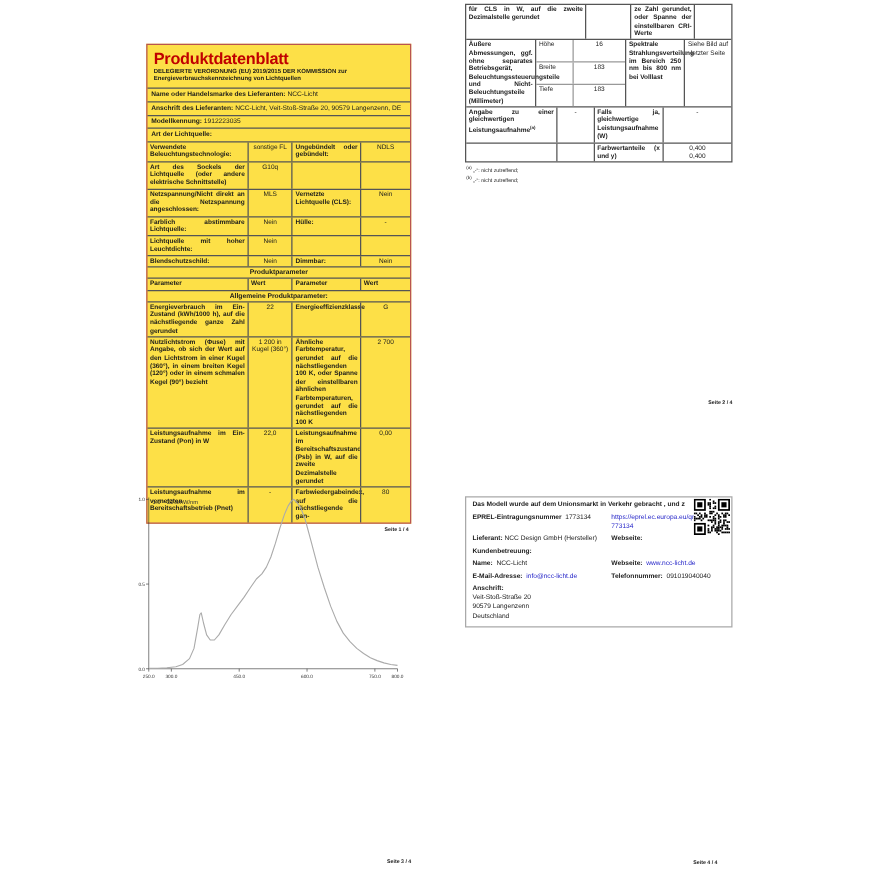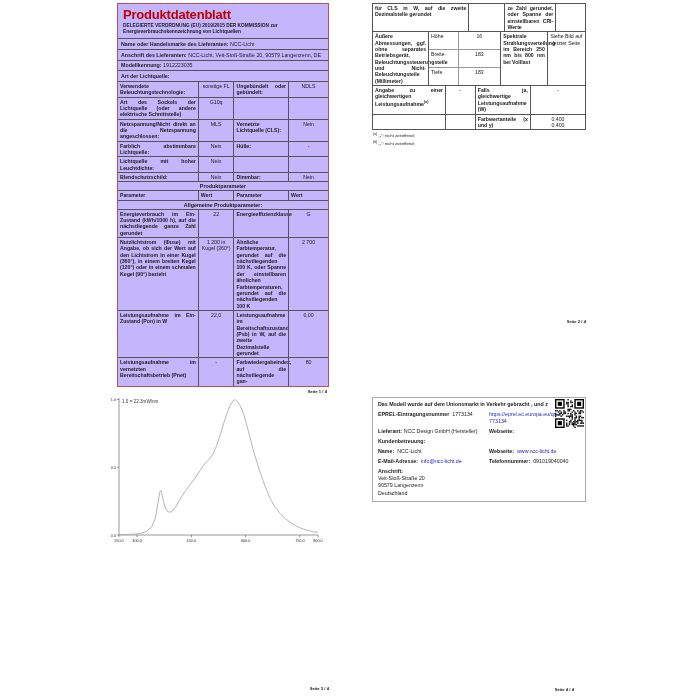--- a/index.html
+++ b/index.html
@@ -1,20 +1,20 @@
 <!DOCTYPE html>
 <html><head>
 <meta charset="utf-8">
 <style>
   html,body{margin:0;padding:0;background:#fff;}
   body{width:700px;height:700px;position:relative;font-family:"Liberation Sans",sans-serif;color:#1a1a1a;overflow:hidden;}
 
   
   .page1{position:absolute;left:117px;top:3px;width:212px;}
-  .p1-frame{border:1px solid #b85450;background:#c4b5fd;}
+  .p1-frame{border:1px solid #b85450;background:#fde047;margin-top:32px;}
   .p1-title{color:#C00000;font-weight:bold;font-size:13px;padding:3px 5px 1px 5px;letter-spacing:-0.2px;}
   .p1-sub{font-size:4.8px;font-weight:bold;padding:0 5px 3px 5px;line-height:1.3;}
   .rowF{border-top:1px solid #555;padding:1.5px 3px;font-size:5.3px;line-height:1.25;}
   .rowF .lbl{font-weight:bold;}
   .t-row{display:grid;grid-template-columns:38% 17% 26% 19%;border-top:1px solid #555;font-size:5.2px;line-height:1.22;}
   .t-row>div{padding:1px 2px;}
   .t-row>div+div{border-left:1px solid #555;}
   .lblc{font-weight:bold;text-align:justify;}
   .valc{text-align:center;}
   .sec-row{border-top:1px solid #555;text-align:center;font-weight:bold;font-size:5.4px;padding:1px 0;}

